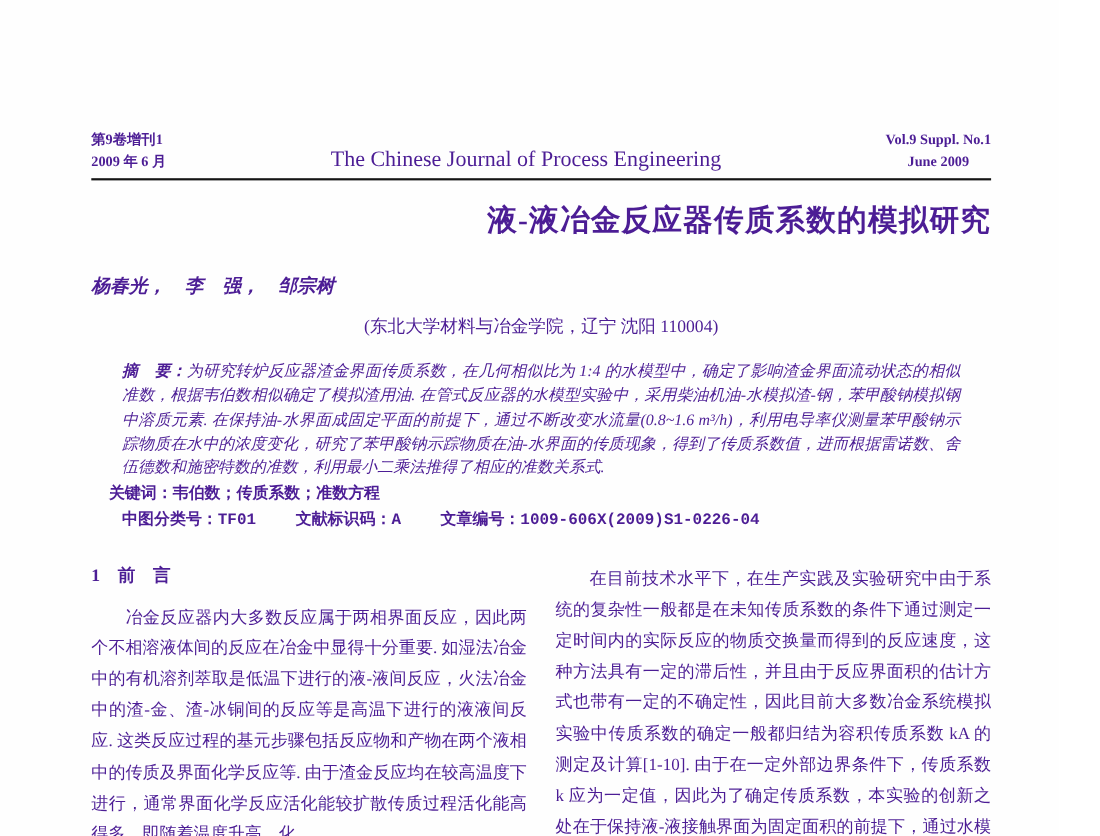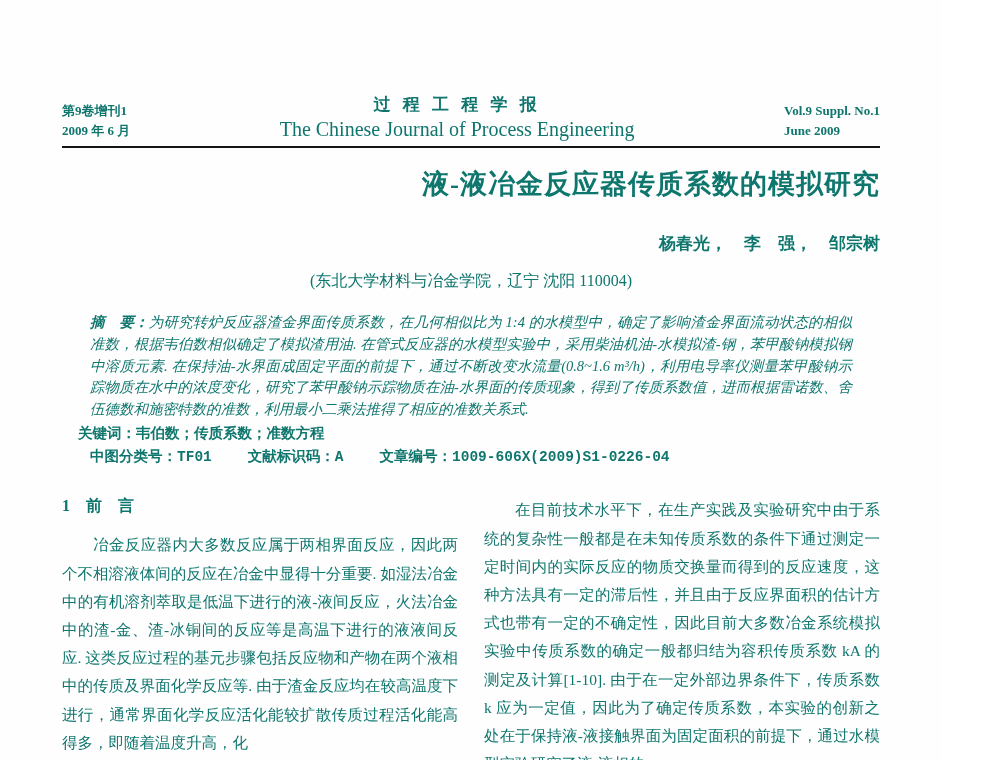--- a/index.html
+++ b/index.html
@@ -7,64 +7,66 @@
     padding: 0;
     background: #ffffff;
   }
   .page {
     position: relative;
     width: 942px;
     height: 760px;
     background: #fefefe;
     overflow: hidden;
     font-family: "Liberation Serif", "DejaVu Serif", serif;
-    color: #0f766e;
+    color: #4c1d95;
+    padding-left: 21px;
   }
   .inner {
     padding: 93px 62px 0 62px;
   }
 
   
   .journal-header {
     display: flex;
     justify-content: space-between;
     align-items: flex-end;
     border-bottom: 2px solid #151515;
     padding-bottom: 5px;
   }
   .jh-side {
     font-size: 13px;
     line-height: 1.55;
     font-weight: bold;
     white-space: nowrap;
   }
-  .jh-side.right { text-align: left; }
+  .jh-side.right { text-align: center; margin-top: 24px; }
   .jh-center { text-align: center; }
   .jh-center .cn {
     font-size: 17px;
     font-weight: bold;
     letter-spacing: 4px;
   }
   .jh-center .en {
     font-size: 20px;
     margin-top: 2px;
   }
 
   
   .paper-title {
     text-align: right;
     font-size: 27px;
     font-weight: bold;
     letter-spacing: 1px;
   }
   .authors {
     margin-top: 30px;
-    text-align: right;
+    text-align: left;
     font-size: 17px;
     font-weight: bold;
+    font-style: italic;
   }
   .affiliation {
     margin-top: 16px;
     text-align: center;
     font-size: 16px;
   }
 
   
   .abstract-block {
     margin: 20px 28px 0 28px;
@@ -120,21 +122,20 @@
 
 <div class="page">
   <div class="inner">
 
     <div class="journal-header">
       <div class="jh-side left">
         <div>第9卷增刊1</div>
         <div>2009 年 6 月</div>
       </div>
       <div class="jh-center">
-        <div class="cn">过 程 工 程 学 报</div>
         <div class="en">The Chinese Journal of Process Engineering</div>
       </div>
       <div class="jh-side right">
         <div>Vol.9 Suppl. No.1</div>
         <div>June 2009</div>
       </div>
     </div>
 
     <h1 class="paper-title">液-液冶金反应器传质系数的模拟研究</h1>
 

